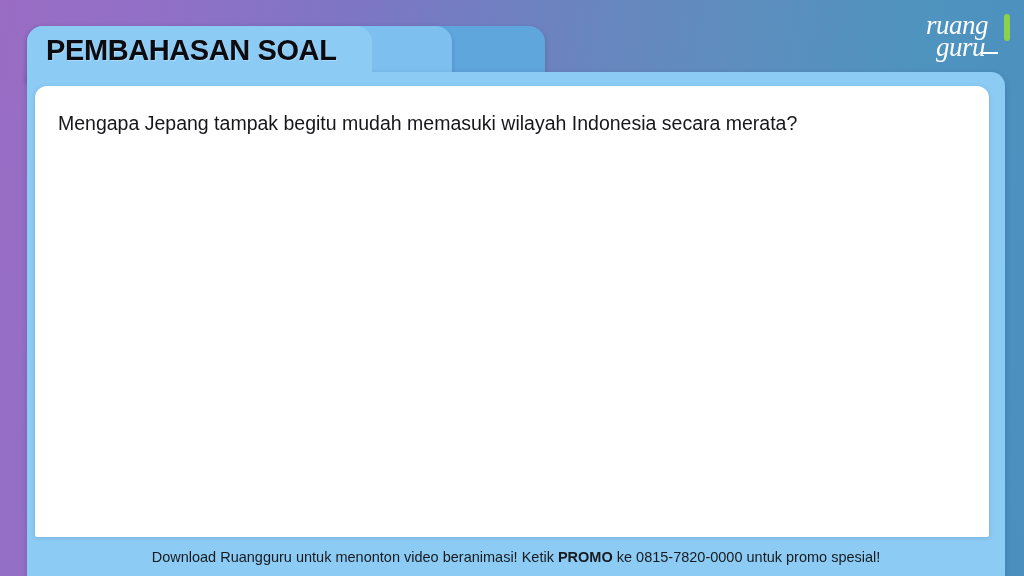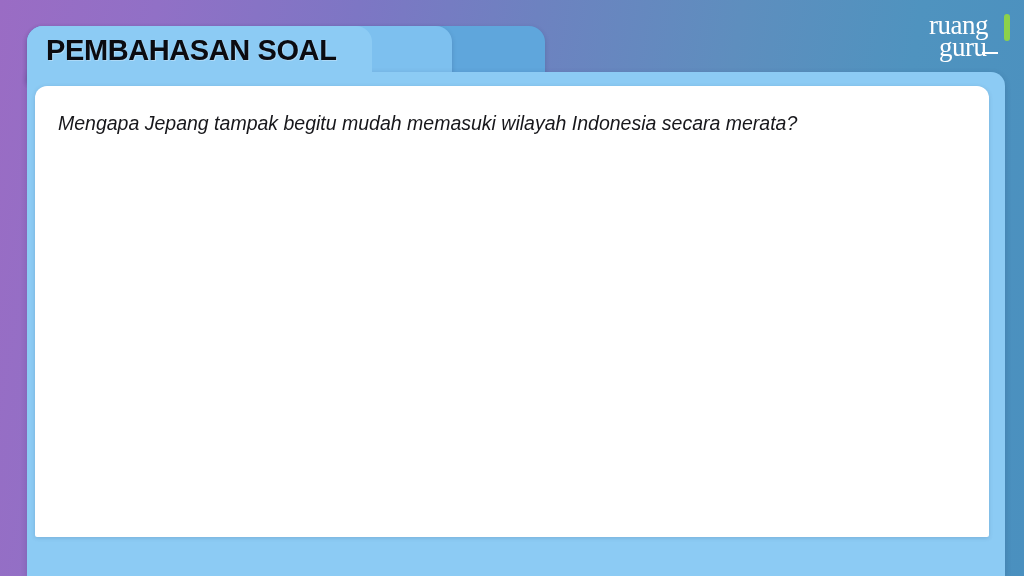--- a/index.html
+++ b/index.html
@@ -85,21 +85,20 @@
   #content-panel {
     position: absolute;
     left: 35px;
     top: 86px;
     width: 954px;
     height: 451px;
     background: #ffffff;
     border-radius: 12px 12px 2px 2px;
     box-shadow: 0 1px 4px rgba(40,60,100,0.18);
     z-index: 5;
-    font-style: italic;
   }
 
   #question-text {
     position: absolute;
     left: 23px;
     top: 22px;
     right: 24px;
     font-size: 19.5px;
     line-height: 30px;
     color: #17171b;
@@ -128,20 +127,21 @@
   #logo {
     position: absolute;
     right: 36px;
     top: 14px;
     z-index: 8;
     font-family: "Liberation Serif", serif;
     color: #ffffff;
     line-height: 0.82;
     text-align: left;
     letter-spacing: -0.5px;
+    font-style: italic;
   }
   #logo .logo-line {
     display: block;
     font-size: 27px;
     font-weight: normal;
   }
   #logo .logo-line2 {
     position: relative;
     margin-left: 10px;
   }
@@ -177,20 +177,23 @@
   <div id="card"></div>
 
   <div class="tab tab-front"></div>
 
   <div id="slide-title">PEMBAHASAN SOAL</div>
 
   <div id="content-panel">
     <div id="question-text">Mengapa Jepang tampak begitu mudah memasuki wilayah Indonesia secara merata?</div>
   </div>
 
+  <div id="footer-strip">
+    <div id="footer-text"><span>Download Ruangguru untuk menonton video beranimasi! Ketik </span><b>PROMO</b><span> ke 0815-7820-0000 untuk promo spesial!</span></div>
+  </div>
 
   <div id="logo">
     <span class="logo-line logo-line1">ruang</span>
     <span class="logo-line logo-line2">guru<span class="logo-underline"></span></span>
   </div>
 
   <div id="green-marker"></div>
 
 </div>
 

